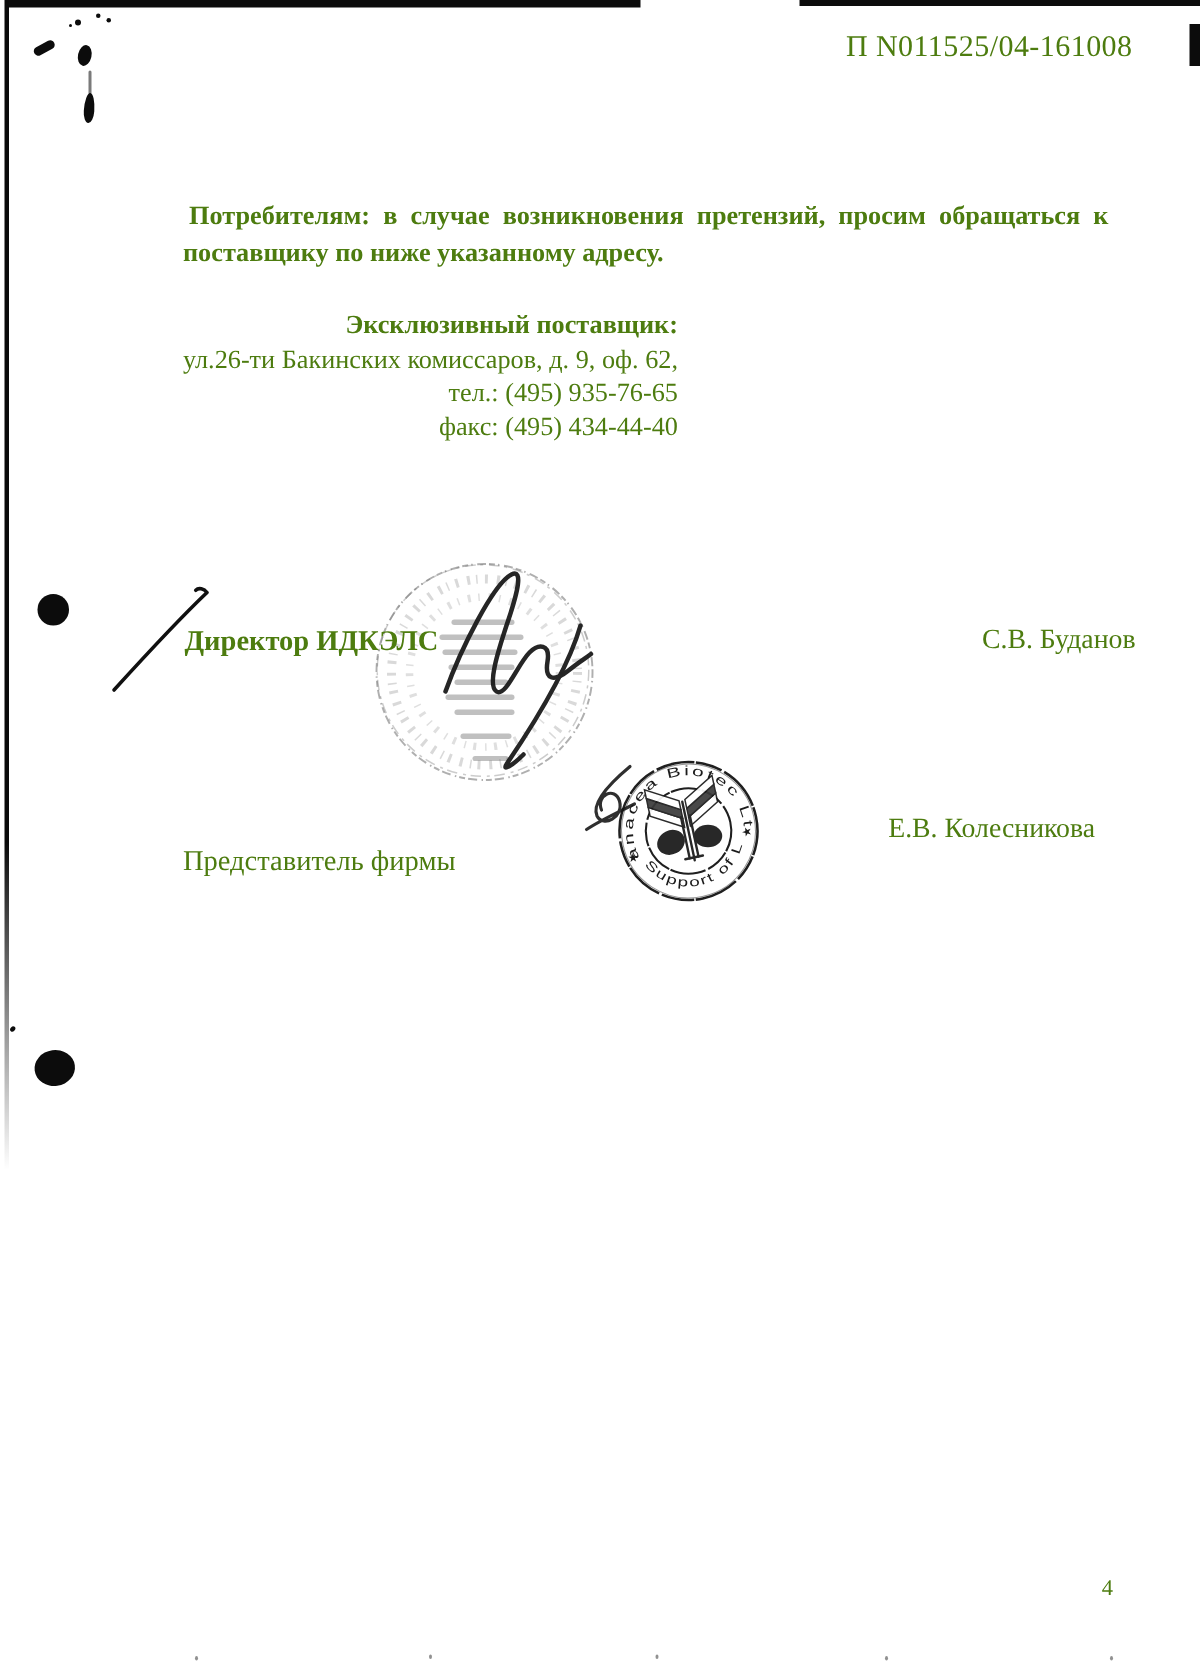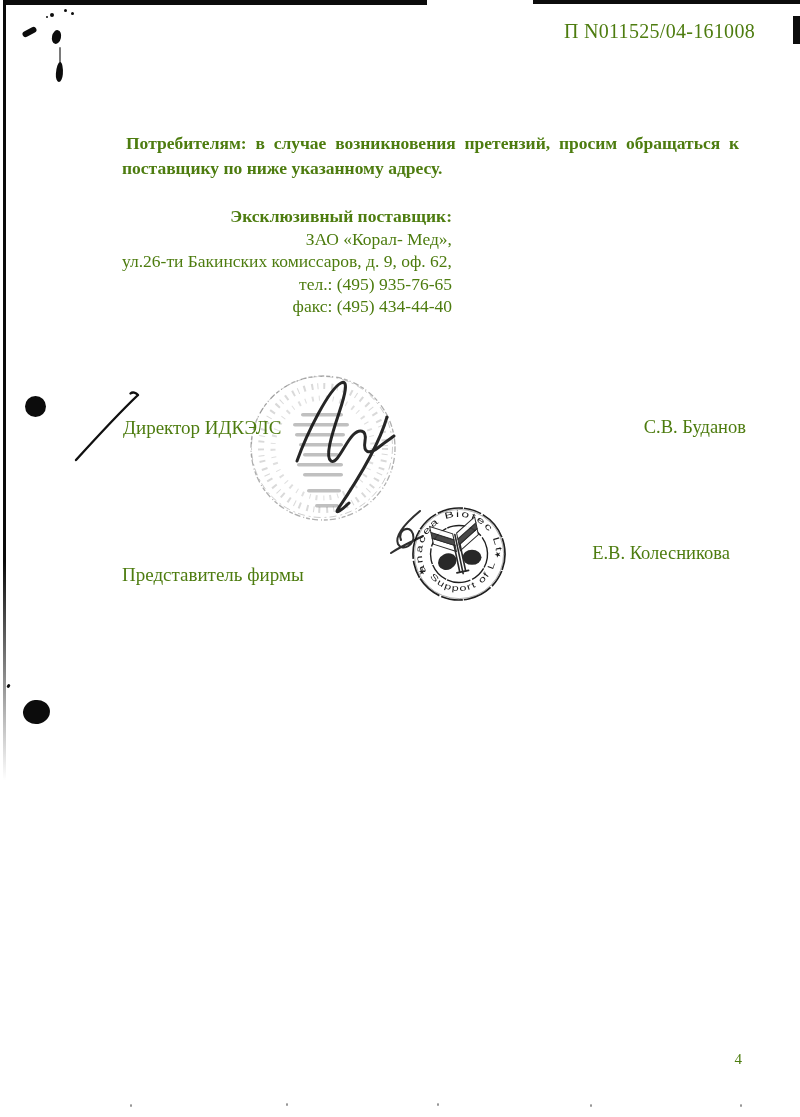--- a/index.html
+++ b/index.html
@@ -29,22 +29,22 @@
   .hole1{left:25px;top:396px;width:21px;height:21px;border-radius:50%;}
   .hole2{left:23px;top:700px;width:27px;height:24px;border-radius:50%;transform:rotate(-8deg);}
   
   .header-number{right:45px;top:20px;font-size:20px;letter-spacing:.3px;white-space:nowrap;}
   .notice{left:122px;top:131px;width:617px;font-size:17.5px;line-height:25px;
           text-align:justify;text-indent:4px;font-weight:bold;}
   .supplier{left:122px;top:205px;font-size:17.5px;line-height:22.5px;text-align:right;}
   .supplier .ttl{font-weight:bold;}
   .sig-role{font-size:19px;white-space:nowrap;}
   .sig-name{font-size:18.5px;white-space:nowrap;}
-  .dir-role{left:123px;top:417px;}
-  .dir-name{right:54px;top:417px;text-align:center;}
+  .dir-role{left:123px;top:417px;font-weight:bold;}
+  .dir-name{right:43px;top:417px;text-align:center;}
   .rep-role{left:122px;top:564px;}
   .rep-name{right:70px;top:543px;}
   .page-number{right:58px;top:1051px;font-size:15px;}
   .z2{z-index:2;}
   svg{display:block;}
   .stamp-big{left:237px;top:361px;z-index:1;}
   .stamp-pb{left:409px;top:504px;transform:rotate(-12deg);z-index:1;}
   .scribble-pb{left:386px;top:503px;z-index:2;}
   .slash{left:72px;top:386px;}
 </style>
@@ -75,21 +75,20 @@
 
   <div class="abs ink hole1"></div>
   <div class="abs ink hole2"></div>
 
   <div class="abs header-number z2">П N011525/04-161008</div>
 
   <div class="abs notice z2">Потребителям: в случае возникновения претензий, просим обращаться к поставщику по ниже указанному адресу.</div>
 
   <div class="abs supplier z2">
     <div class="ttl">Эксклюзивный поставщик:</div>
-    <div>ЗАО «Корал- Мед»,</div>
     <div>ул.26-ти Бакинских комиссаров, д. 9, оф. 62,</div>
     <div>тел.: (495) 935-76-65</div>
     <div>факс: (495) 434-44-40</div>
   </div>
 
   <svg class="abs slash" width="84" height="80" viewBox="0 0 84 80">
     <path d="M4,74 C14,63 46,28 66,9 M66,9 C64,6.5 60.5,5.5 58.5,7.5" fill="none" stroke="#101010" stroke-width="2.4" stroke-linecap="round"></path>
   </svg>
 
   <div class="abs sig-role dir-role z2">Директор ИДКЭЛС</div>

